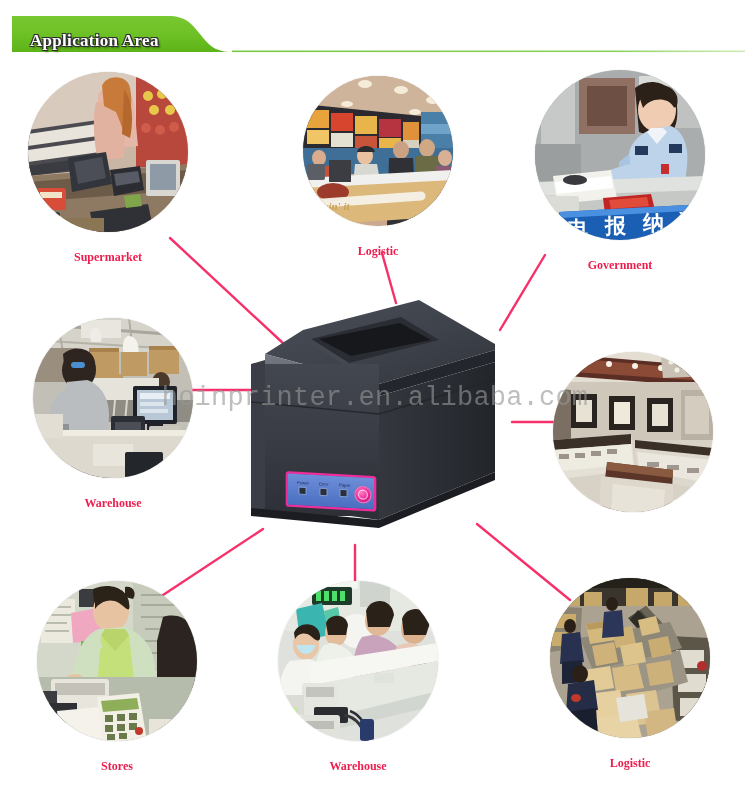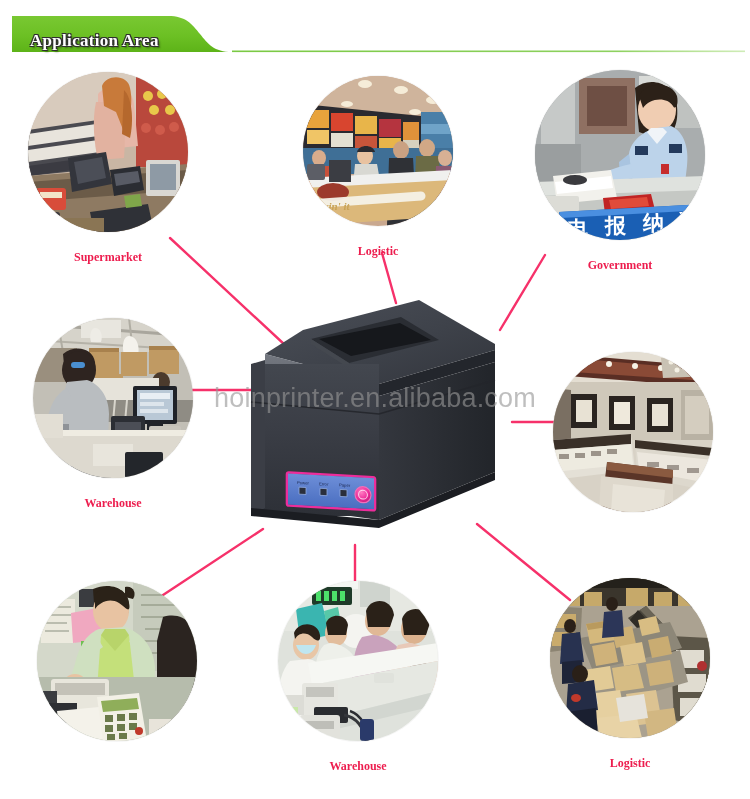--- a/index.html
+++ b/index.html
@@ -91,21 +91,21 @@
   .printer svg { display: block; }
 
   
   .watermark {
     position: absolute;
     left: 0;
     top: 383px;
     width: 750px;
     text-align: center;
     z-index: 5;
-    font-family: Liberation Sans, sans-serif;
+    font-family: Liberation Mono, monospace;
     font-size: 27px;
     letter-spacing: 0.2px;
     color: rgba(150,150,150,0.62);
     pointer-events: none;
     white-space: nowrap;
   }
 </style>
 </head>
 <body>
 
@@ -593,20 +593,21 @@
           <rect x="68" y="144" width="8" height="7"></rect>
             <rect x="80" y="143" width="8" height="7"></rect>
           <rect x="92" y="142" width="8" height="7"></rect>
           <rect x="70" y="153" width="8" height="6"></rect>
             <rect x="82" y="152" width="8" height="6"></rect>
         </g>
         <circle cx="102" cy="150" r="4" fill="#c0392b"></circle>
         <rect x="112" y="138" width="22" height="16" fill="#e8e4da"></rect>
       </svg>
     </div>
+    <div class="node-label">Stores</div>
   </div>
 
   <div class="node" style="left:278px; top:581px; width:160px;">
     <div class="circle" style="width:160px;height:160px;">
       <svg width="160" height="160" viewBox="0 0 160 160">
         <rect width="160" height="160" fill="#dfe2dc"></rect>
         <rect x="0" y="0" width="160" height="50" fill="#e6e8e2"></rect>
 
         <rect x="40" y="0" width="40" height="8" fill="#f4f6f2"></rect>
 

